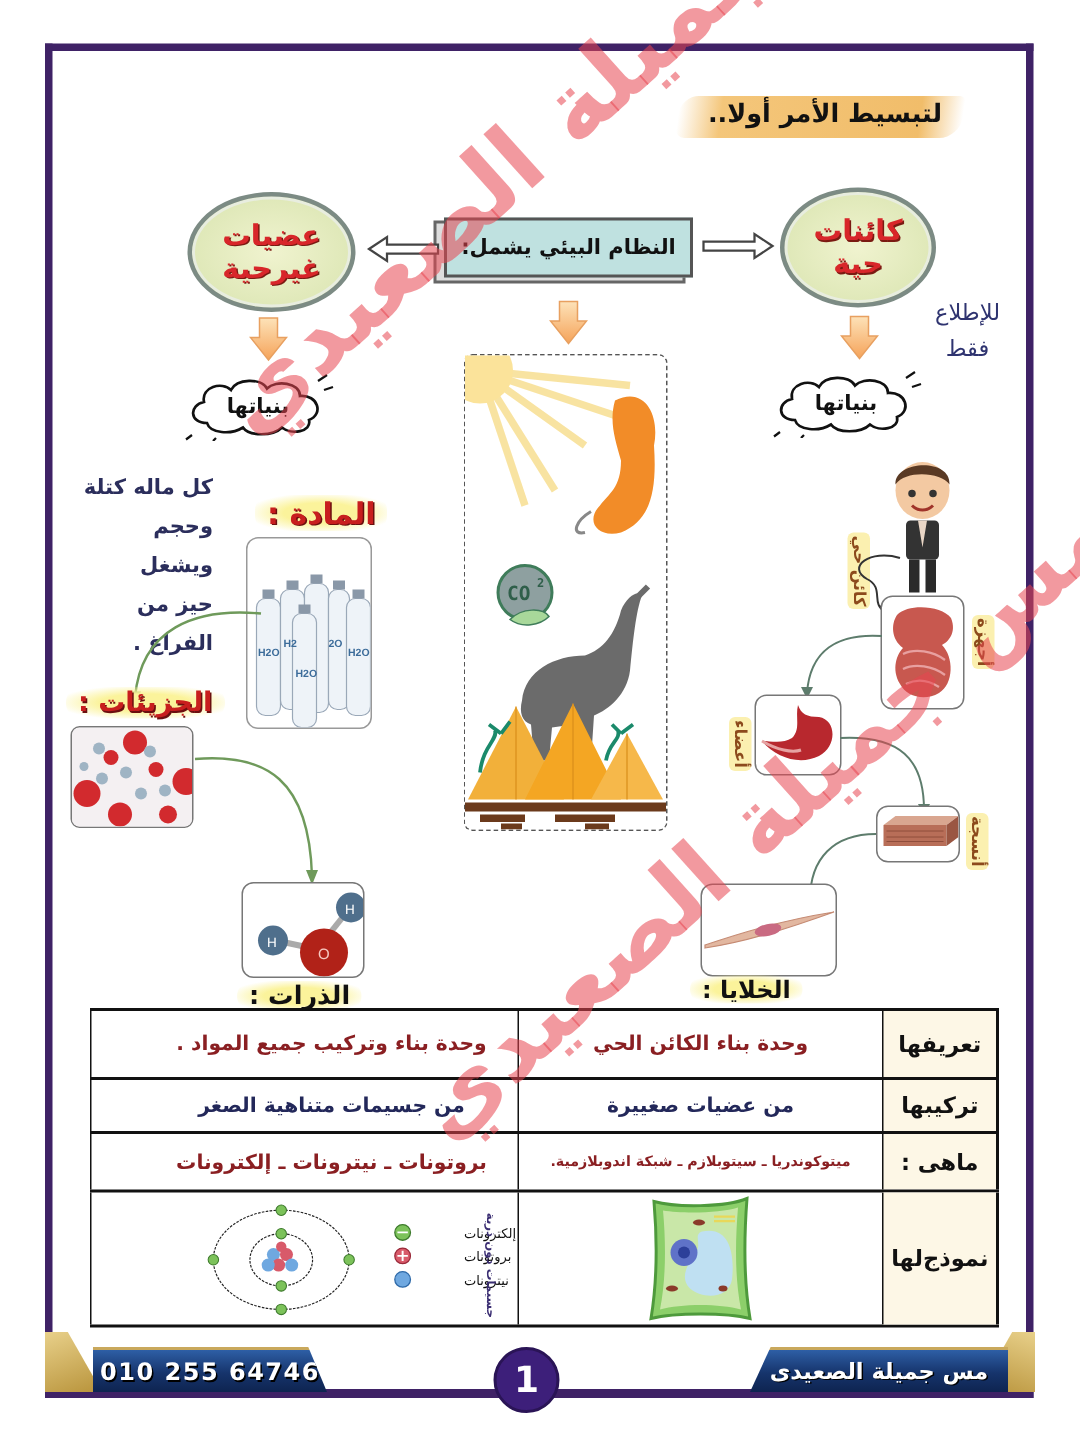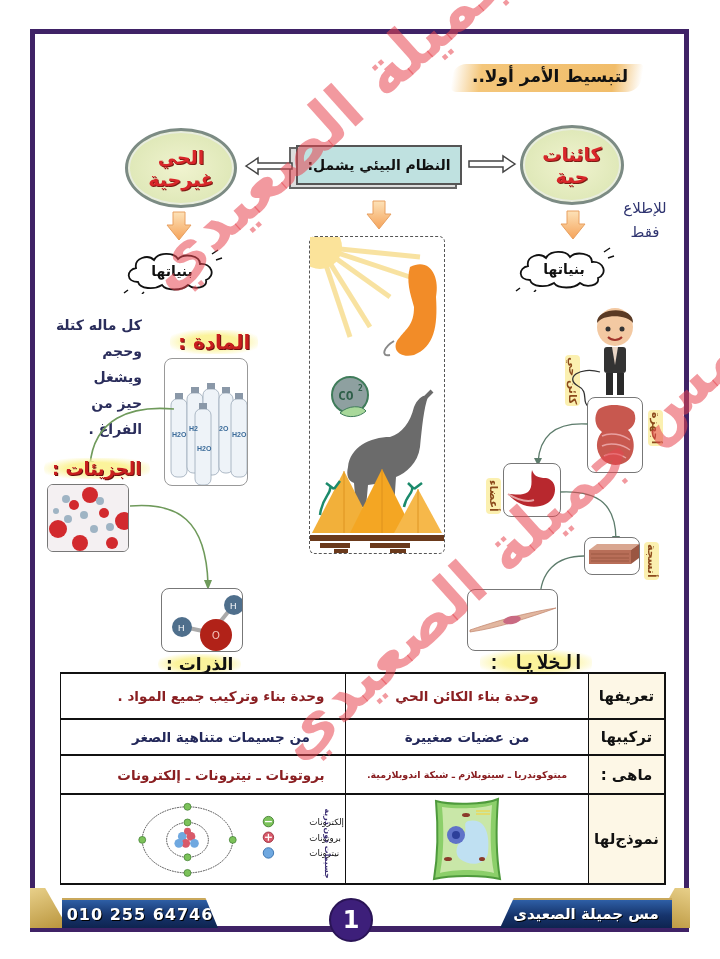--- a/index.html
+++ b/index.html
@@ -101,21 +101,21 @@
     </svg>
 </div>
 
 <div class="abs harrow" style="left:467px; top:154px;">
   <svg width="50" height="20" viewBox="0 0 50 20">
       <path d="M48 10 L36 2 L36 7 L2 7 L2 13 L36 13 L36 18 Z" fill="#fff" stroke="#444" stroke-width="1.5"></path>
     </svg>
 </div>
 
 <div class="abs circle c-abiotic">
-  <span class="rtl"><span>الحي</span><br><span>غيرحية</span></span>
+  <span class="rtl"><span>عضيات</span><br><span>غيرحية</span></span>
 </div>
 <div class="abs circle c-biotic">
   <span class="rtl"><span>كائنات</span><br><span>حية</span></span>
 </div>
 
 <div class="abs note-small rtl" style="left:610px; top:196px; width:70px;">
   <div>للإطلاع</div>
   <div style="">فقط</div>
 </div>
 
@@ -343,21 +343,21 @@
 <svg class="abs" style="left:534px; top:552px;" width="52" height="50" viewBox="0 0 52 50">
   <path d="M50 4 C22 4 6 20 6 48" fill="none" stroke="#5d7c6c" stroke-width="1.3"></path>
 </svg>
 
 <div class="abs img-box" style="left:467px; top:589px; width:91px; height:62px;">
   <svg width="91" height="62" viewBox="0 0 91 62">
     <path d="M2 40 C20 34 50 24 88 18 C60 28 30 38 2 42 Z" fill="#e2b7a0" stroke="#c58b74" stroke-width="0.8"></path>
     <ellipse cx="44" cy="30" rx="9" ry="4" fill="#c96a82" transform="rotate(-12 44 30)"></ellipse>
   </svg>
 </div>
-<div class="abs label-hl rtl" style="left:480px; top:650px; font-size:20px;font-family:Liberation Mono, monospace;">الخلايا :</div>
+<div class="abs label-hl rtl" style="left:460px; top:650px; font-size:16px;">الخلايا :</div>
 
 <div class="abs tbl">
 
   <div class="row" style="top:0; height:46px;">
     <div class="cell cells">
         <span class="val-red rtl">وحدة بناء الكائن الحي</span>
       </div>
     <div class="cell head rtl">تعريفها</div>
     <div class="cell atoms">
         <span class="val-red rtl">وحدة بناء وتركيب جميع المواد .</span>

